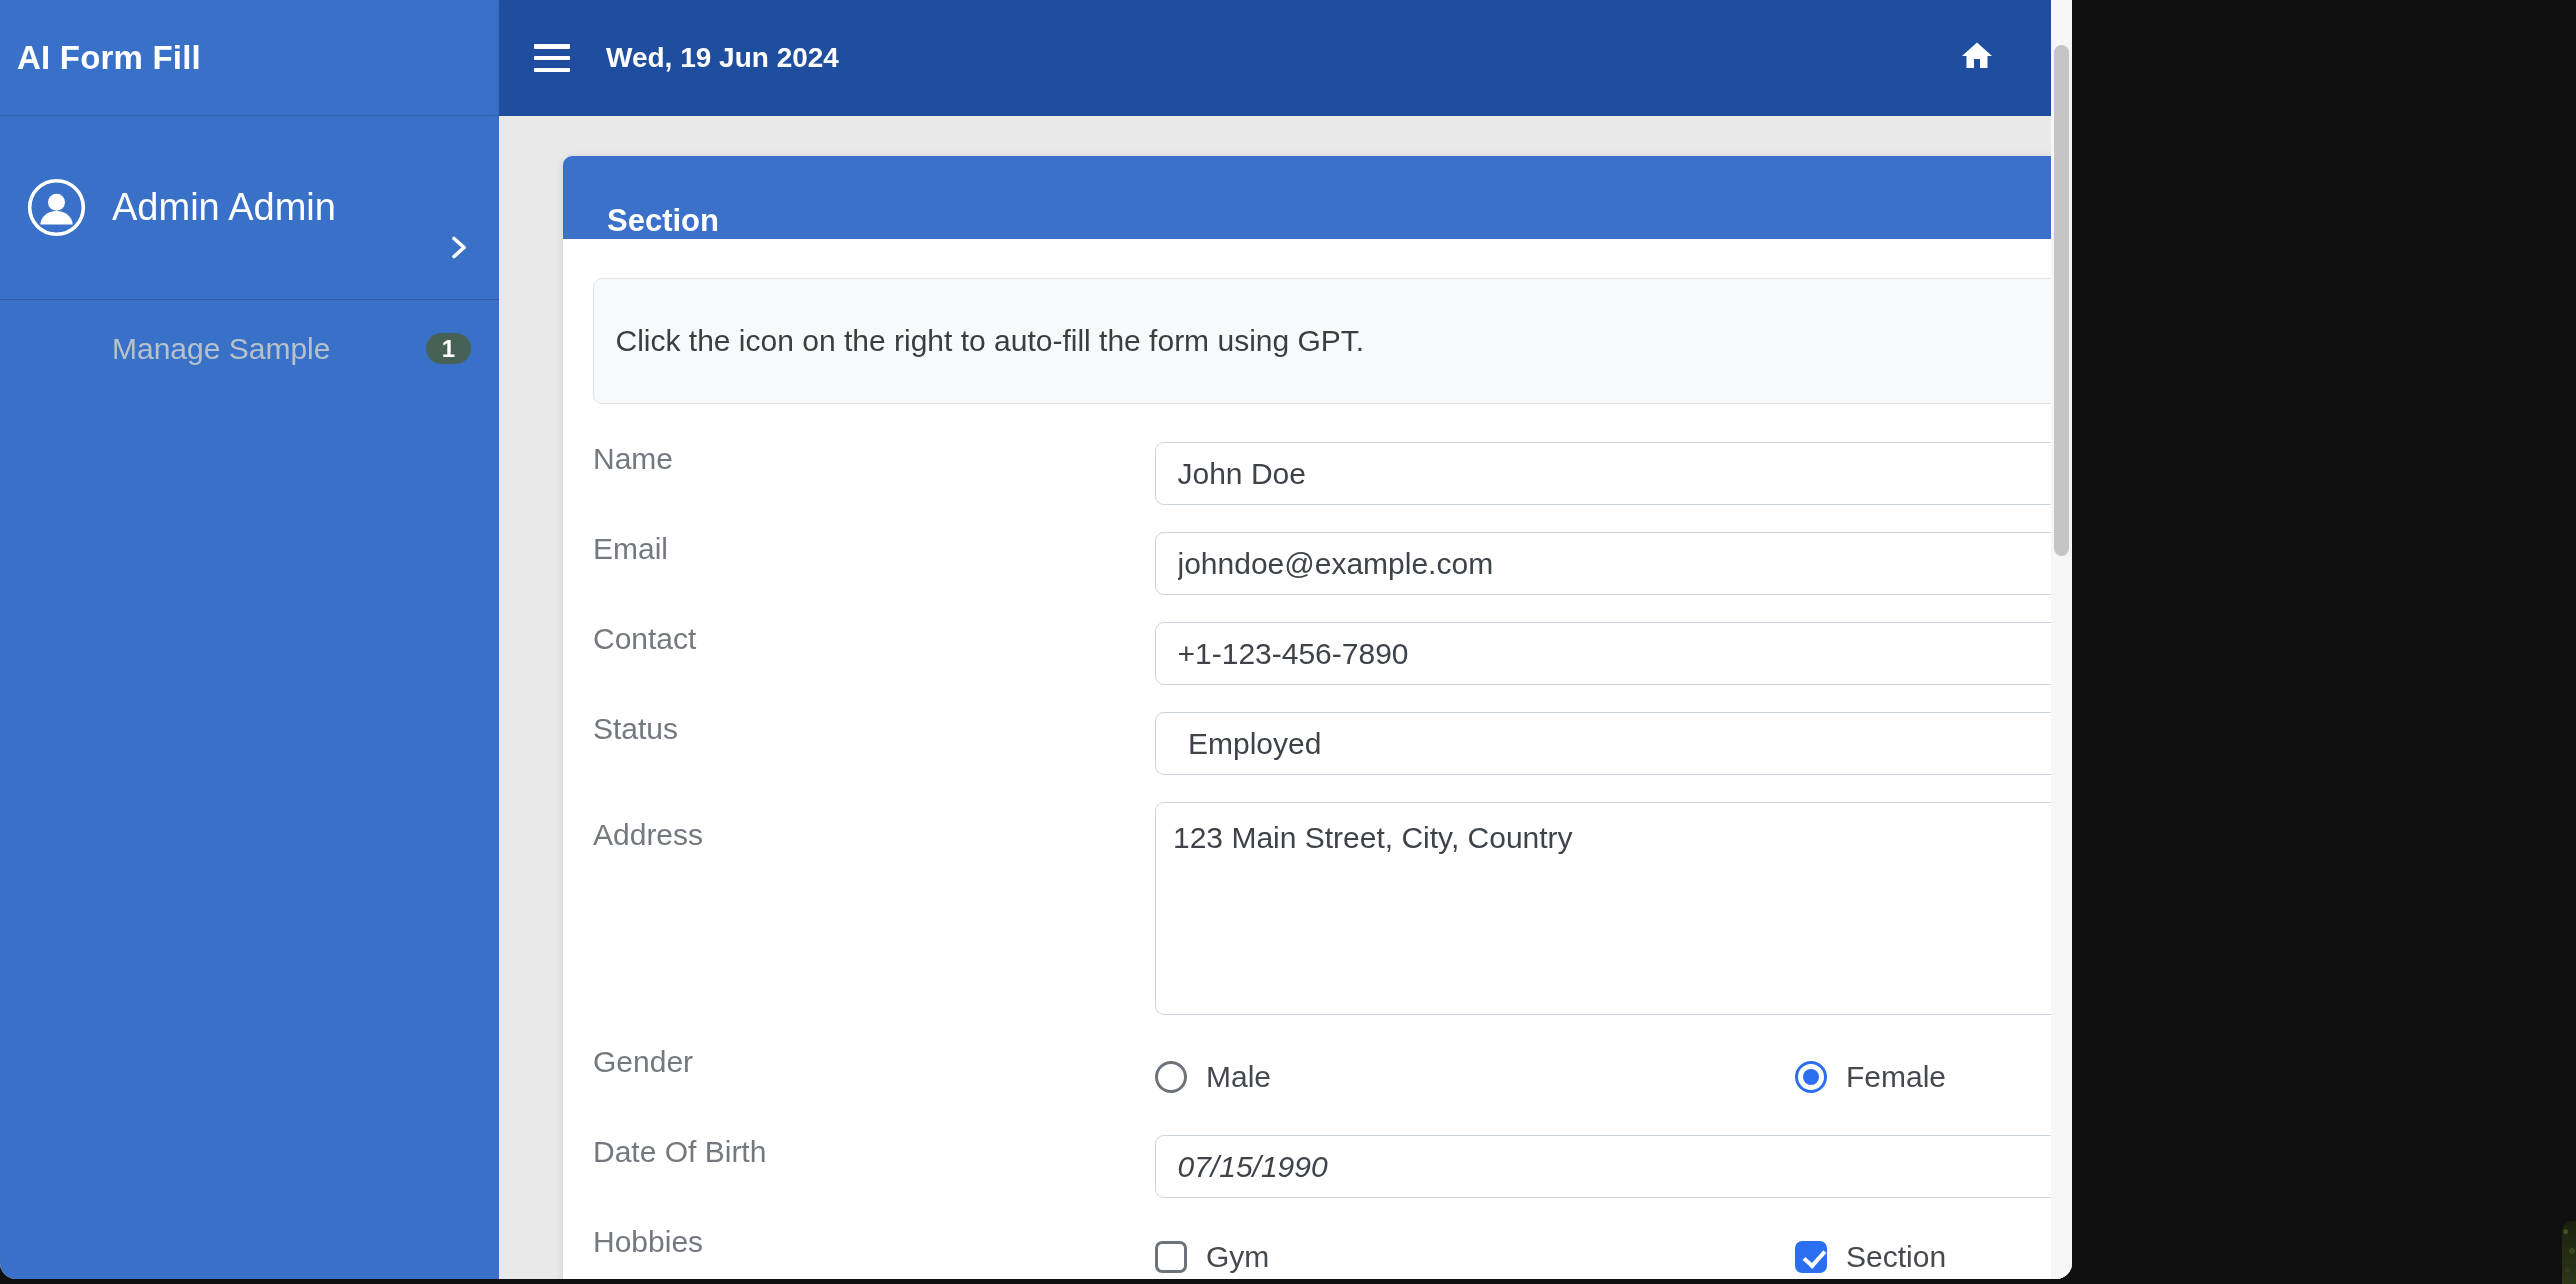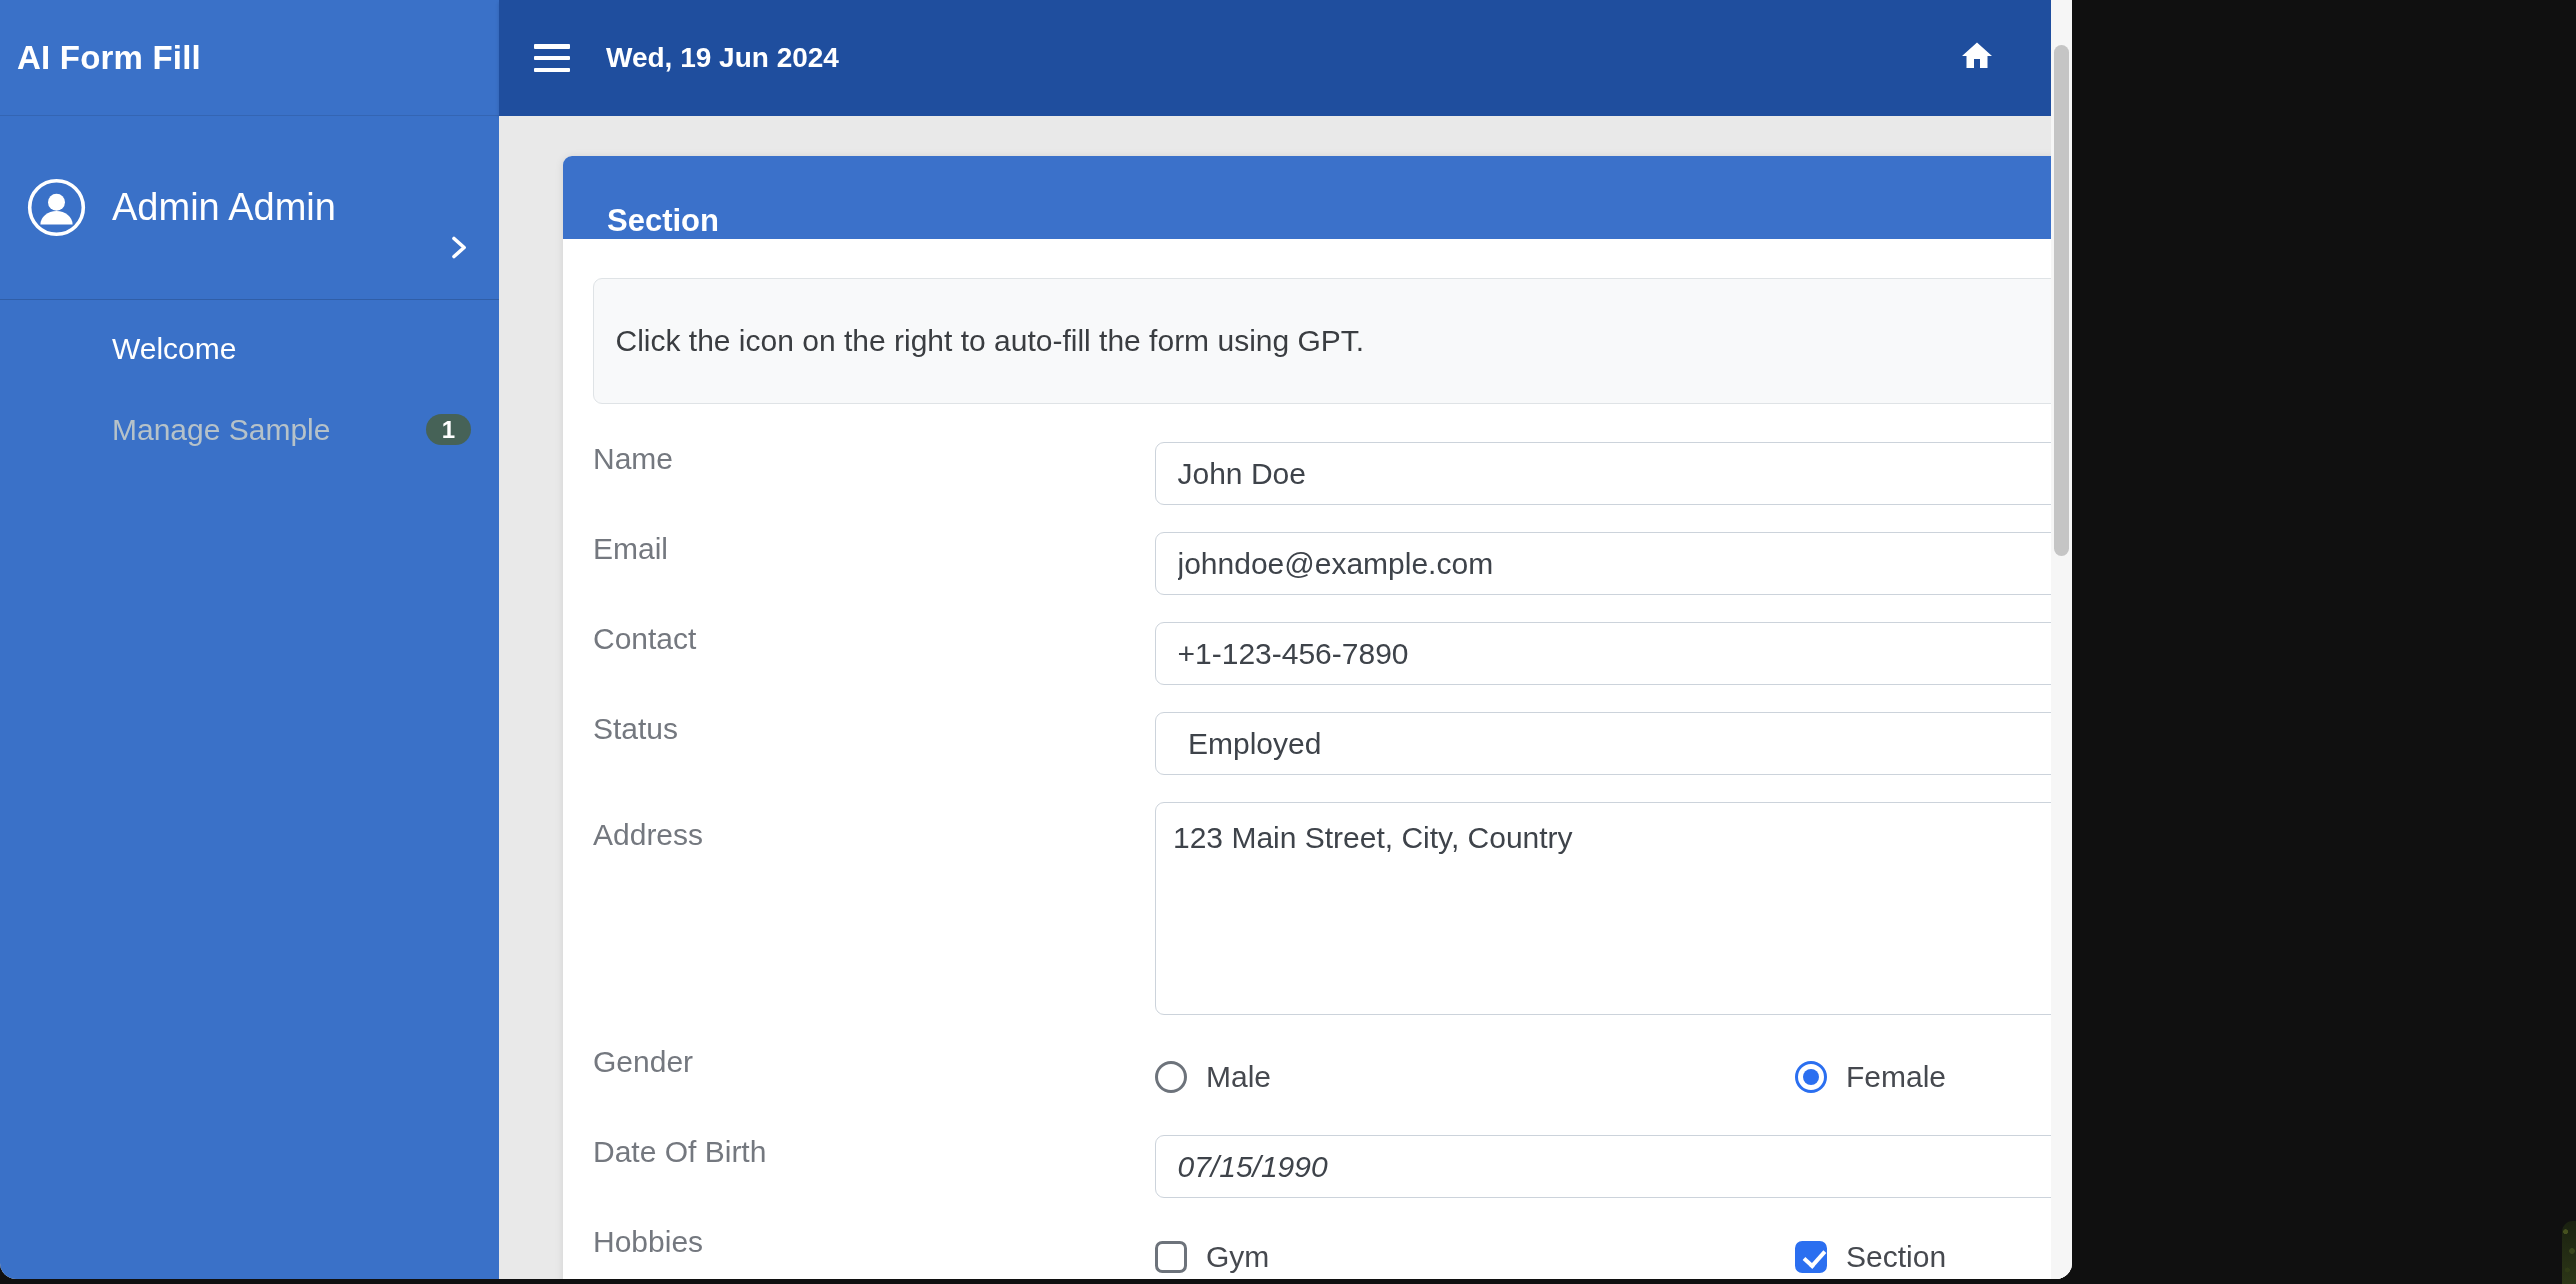--- a/index.html
+++ b/index.html
@@ -174,23 +174,20 @@
       <span class="user-chevron">
         <svg viewBox="0 0 24 24" width="27" height="27">
           <polyline points="8,4 17,12 8,20" fill="none" stroke="#fff" stroke-width="3.2" stroke-linecap="round" stroke-linejoin="round"></polyline>
         </svg>
       </span>
     </div>
 
     <div class="sidebar-divider"></div>
 
     <nav class="side-nav">
-      <a class="side-item">
-        <span>Welcome</span>
-      </a>
       <a class="side-item muted">
         <span>Manage Sample</span>
         <span class="side-badge">1</span>
       </a>
     </nav>
   </aside>
 
   <header class="topbar">
     <span class="hamburger">
       <span></span>

